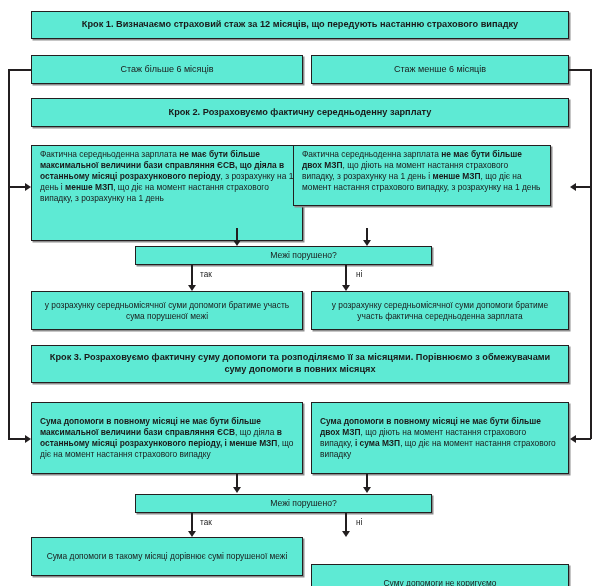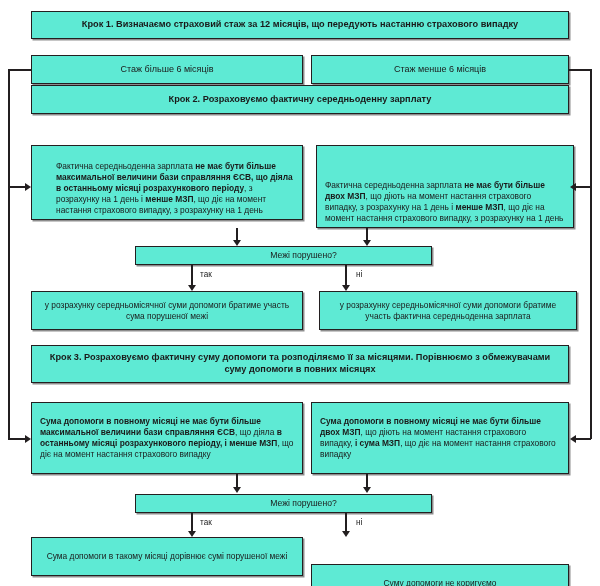--- a/index.html
+++ b/index.html
@@ -56,40 +56,40 @@
     <span class="txt center">Крок 1. Визначаємо страховий стаж за 12 місяців, що передують настанню страхового випадку</span>
   </div>
 
   <div class="box t-branch" style="left:31px;top:55px;width:272px;height:29px;">
     <span class="txt center">Стаж більше 6 місяців</span>
   </div>
   <div class="box t-branch" style="left:311px;top:55px;width:258px;height:29px;">
     <span class="txt center">Стаж менше 6 місяців</span>
   </div>
 
-  <div class="box t-step" style="left:31px;top:85px;width:538px;height:29px;">
+  <div class="box t-step" style="left:31px;top:98px;width:538px;height:29px;">
     <span class="txt center">Крок 2. Розраховуємо фактичну середньоденну зарплату</span>
   </div>
 
-  <div class="box t-detail" style="left:31px;top:145px;width:272px;height:75px;align-items:flex-end;padding-left:24px;">
+  <div class="box t-detail" style="left:31px;top:145px;width:272px;height:96px;align-items:flex-start;">
     <span class="txt left"><span>Фактична середньоденна зарплата </span><span class="b">не має бути більше максимальної величини бази справляння ЄСВ, що діяла в останньому місяці розрахункового періоду</span><span>, з розрахунку на 1 день і </span><span class="b">менше МЗП</span><span>, що діє на момент настання страхового випадку, з розрахунку на 1 день</span></span>
   </div>
 
-  <div class="box t-detail" style="left:316px;top:145px;width:258px;height:83px;align-items:flex-end;">
+  <div class="box t-detail" style="left:293px;top:145px;width:258px;height:61px;align-items:flex-start;">
     <span class="txt left"><span>Фактична середньоденна зарплата </span><span class="b">не має бути більше двох МЗП</span><span>, що діють на момент настання страхового випадку, з розрахунку на 1 день і </span><span class="b">менше МЗП</span><span>, що діє на момент настання страхового випадку, з розрахунку на 1 день</span></span>
   </div>
 
   <div class="box t-dec" style="left:135px;top:246px;width:297px;height:19px;">
     <span class="txt center">Межі порушено?</span>
   </div>
 
   <div class="box t-result" style="left:31px;top:291px;width:272px;height:39px;">
     <span class="txt center">у розрахунку середньомісячної суми допомоги братиме участь сума порушеної межі</span>
   </div>
-  <div class="box t-result" style="left:311px;top:291px;width:258px;height:39px;margin-left:8px;">
+  <div class="box t-result" style="left:311px;top:291px;width:258px;height:39px;">
     <span class="txt center">у розрахунку середньомісячної суми допомоги братиме участь фактична середньоденна зарплата</span>
   </div>
 
   <div class="box t-step" style="left:31px;top:345px;width:538px;height:38px;">
     <span class="txt center">Крок 3. Розраховуємо фактичну суму допомоги та розподіляємо її за місяцями. Порівнюємо з обмежувачами суму допомоги в повних місяцях</span>
   </div>
 
   <div class="box t-detail" style="left:31px;top:402px;width:272px;height:72px;">
     <span class="txt left"><span class="b">Сума допомоги в повному місяці не має бути більше максимальної величини бази справляння ЄСВ</span><span>, що діяла </span><span class="b">в останньому місяці розрахункового періоду, і менше МЗП</span><span>, що діє на момент настання страхового випадку</span></span>
   </div>

